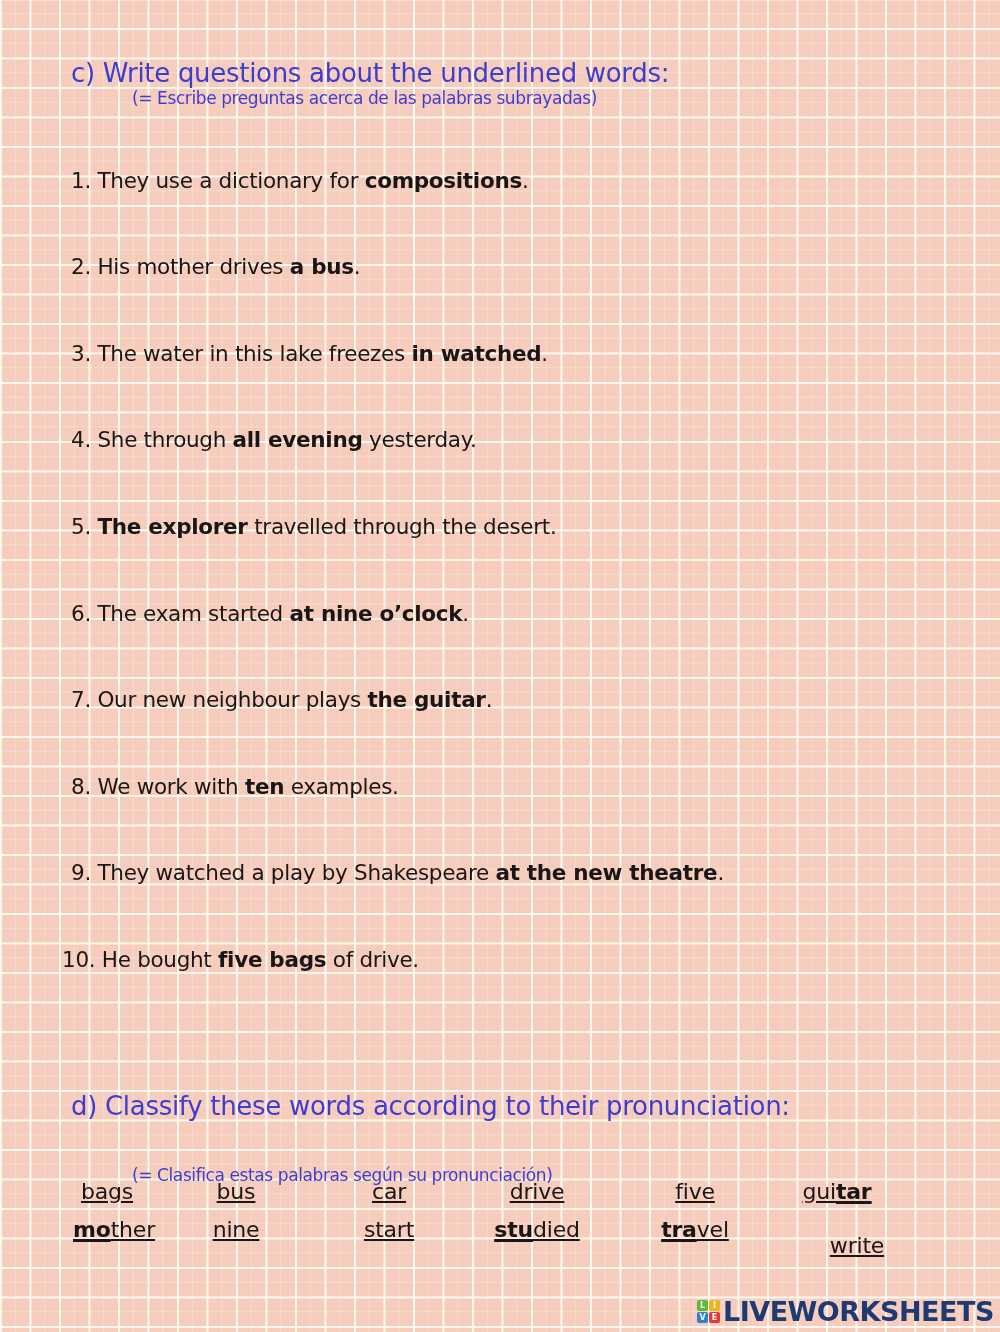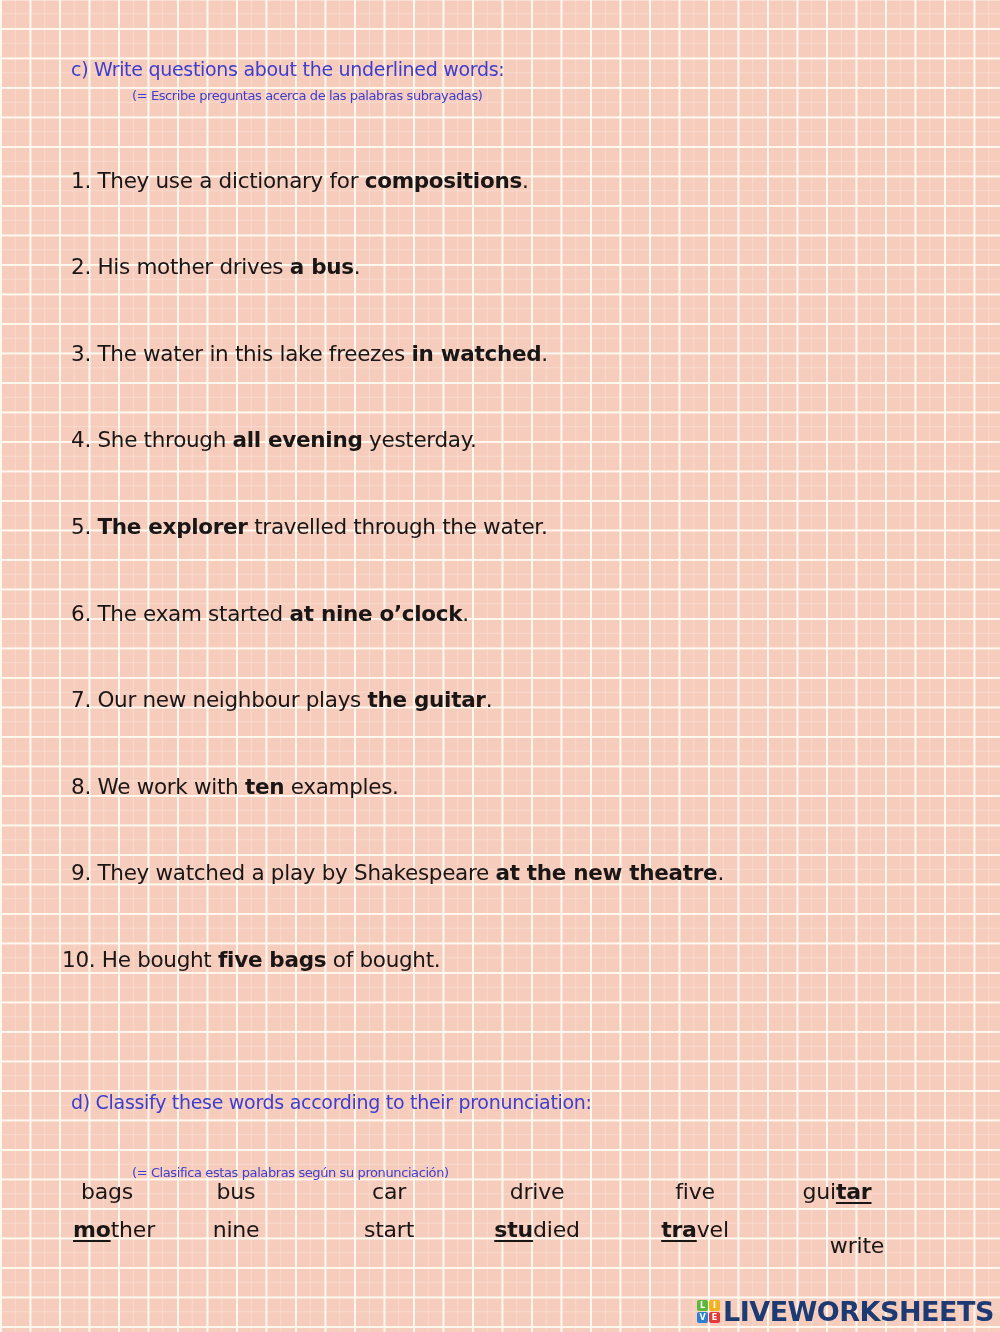--- a/index.html
+++ b/index.html
@@ -16,29 +16,29 @@
         linear-gradient(to bottom, rgba(255,245,235,0.35) 0px, rgba(255,245,235,0.35) 1px, transparent 1px);
       background-size: 29.5px 29.5px, 29.5px 29.5px, 14.75px 14.75px, 14.75px 14.75px;
       background-position: 0px -1.5px, 0px -1.5px, 0px -1.5px, 0px -1.5px;
       font-family: "DejaVu Sans", "Liberation Sans", sans-serif;
       color: #1a1414;
     }
     .heading {
       position: absolute;
       left: 71px;
       color: #3d3dcf;
-      font-size: 19px;
+      font-size: 26px;
       letter-spacing: -0.3px;
       white-space: nowrap;
     }
     .subheading {
       position: absolute;
       left: 132px;
       color: #3d3dcf;
-      font-size: 13px;
+      font-size: 17px;
       letter-spacing: -0.4px;
       white-space: nowrap;
     }
     .sentence {
       position: absolute;
       font-size: 21.5px;
       letter-spacing: -0.3px;
       white-space: nowrap;
       color: #1b1616;
     }
@@ -47,20 +47,21 @@
       text-underline-offset: 3px;
       text-decoration-thickness: 2px;
     }
     .word {
       position: absolute;
       font-size: 22px;
       letter-spacing: -0.2px;
       white-space: nowrap;
       color: #1b1616;
       transform: translateX(-50%);
+      text-decoration: underline;
     }
     .word .stress {
       font-weight: bold;
       text-decoration: underline;
       text-underline-offset: 3px;
       text-decoration-thickness: 2px;
     }
     .logo {
       position: absolute;
       left: 697px;
@@ -113,41 +114,41 @@
   <div class="sentence" style="left:71px; top:341px;">
     <span>3.</span>
     <span>The water in this lake freezes </span><span class="ans">in watched</span><span>.</span>
   </div>
   <div class="sentence" style="left:71px; top:427px;">
     <span>4.</span>
     <span>She through </span><span class="ans">all evening</span><span> yesterday.</span>
   </div>
   <div class="sentence" style="left:71px; top:514px;">
     <span>5.</span>
-    <span></span><span class="ans">The explorer</span><span> travelled through the water.</span>
+    <span></span><span class="ans">The explorer</span><span> travelled through the desert.</span>
   </div>
   <div class="sentence" style="left:71px; top:601px;">
     <span>6.</span>
     <span>The exam started </span><span class="ans">at nine o’clock</span><span>.</span>
   </div>
   <div class="sentence" style="left:71px; top:687px;">
     <span>7.</span>
     <span>Our new neighbour plays </span><span class="ans">the guitar</span><span>.</span>
   </div>
   <div class="sentence" style="left:71px; top:774px;">
     <span>8.</span>
     <span>We work with </span><span class="ans">ten</span><span> examples.</span>
   </div>
   <div class="sentence" style="left:71px; top:860px;">
     <span>9.</span>
     <span>They watched a play by Shakespeare </span><span class="ans">at the new theatre</span><span>.</span>
   </div>
   <div class="sentence" style="left:62px; top:947px;">
     <span>10.</span>
-    <span>He bought </span><span class="ans">five bags</span><span> of bought.</span>
+    <span>He bought </span><span class="ans">five bags</span><span> of drive.</span>
   </div>
 </div>
 
 <div class="heading" style="top:1091px;">d) Classify these words according to their pronunciation:</div>
 <div class="subheading" style="top:1121px;margin-top:44px;">(= Clasifica estas palabras según su pronunciación)</div>
 
 <div>
 
   <div class="word" style="left:107px; top:1179px;"><span>bags</span><span class="stress"></span><span></span></div>
   <div class="word" style="left:236px; top:1179px;"><span>bus</span><span class="stress"></span><span></span></div>

